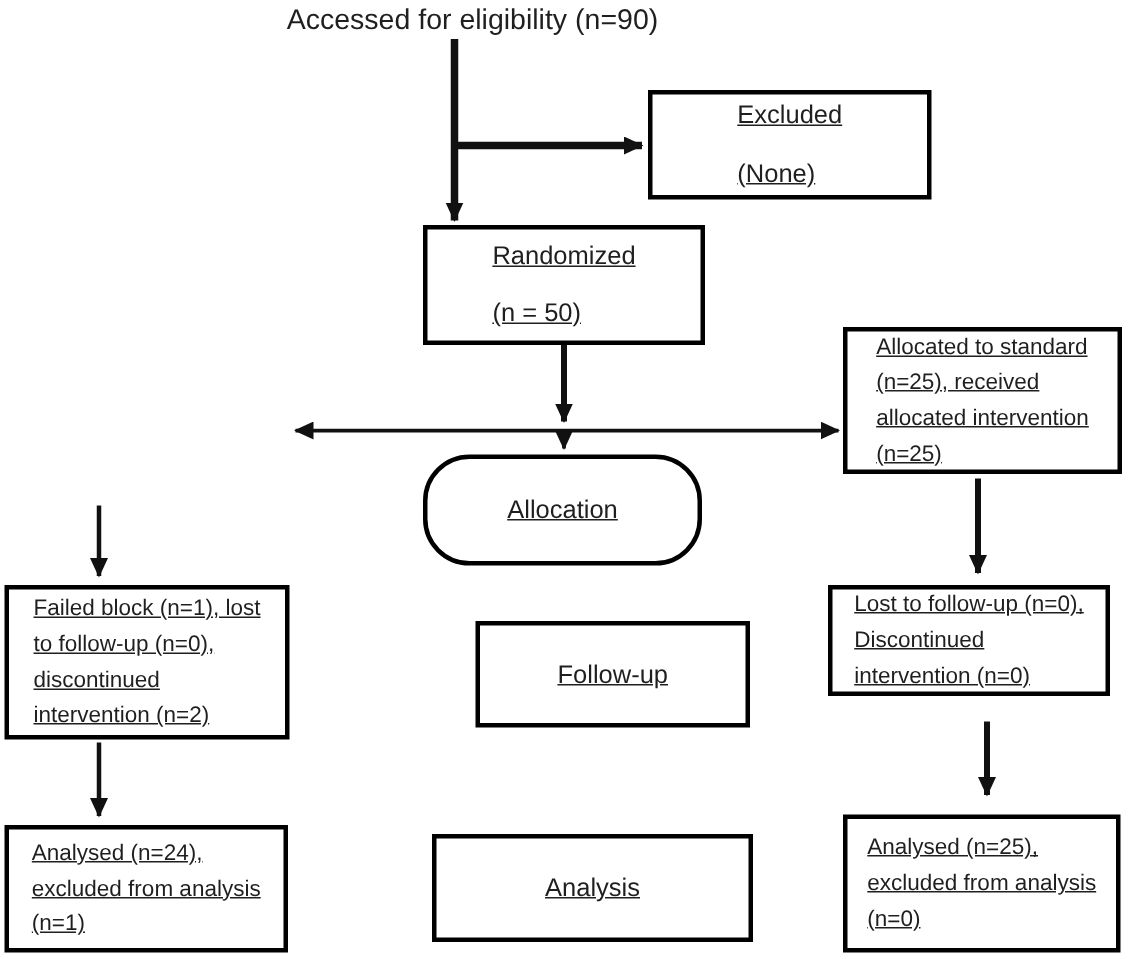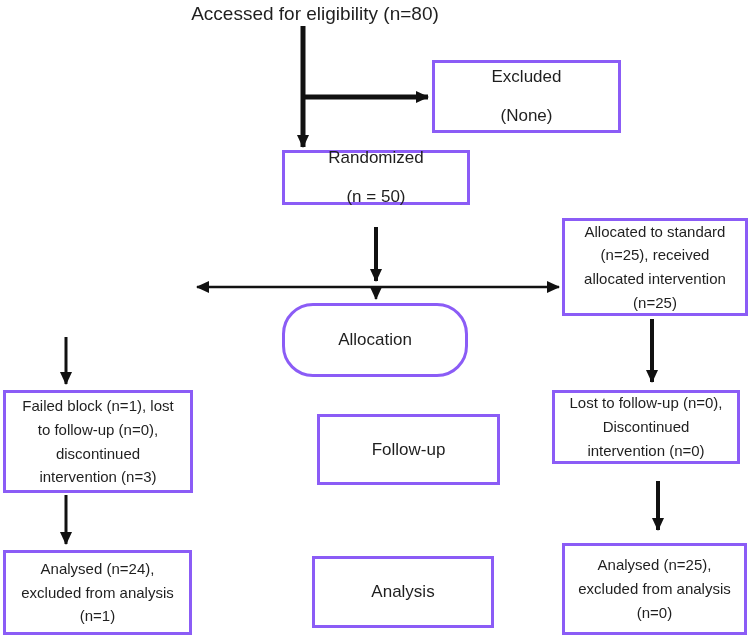--- a/index.html
+++ b/index.html
@@ -21,27 +21,28 @@
     white-space: pre-line;
   }
   .arrows {
     position: absolute;
     left: 0; top: 0;
     pointer-events: none;
   }
   .box {
     position: absolute;
     box-sizing: border-box;
-    border: 3px solid #8b5cf6;
+    border: 3px solid #000000;
     background: #ffffff;
     display: flex;
     align-items: center;
     justify-content: center;
-    text-align: center;
+    text-align: left;
     white-space: pre-line;
+    text-decoration: underline;
   }
   .side { font-size: 15px; line-height: 1.58; }
   .mid  { font-size: 17px; line-height: 1.4; }
   .wide { font-size: 17px; line-height: 2.25; }
 </style>
 </head>
 <body>
 
 <div class="canvas">
 
@@ -56,50 +57,50 @@
     <line x1="376" y1="227" x2="376" y2="281" stroke-width="4" marker-end="url(#ah)" stroke="#111111"></line>
     <line x1="376" y1="287" x2="197" y2="287" stroke-width="2.5" marker-end="url(#ah)" stroke="#111111"></line>
     <line x1="376" y1="287" x2="559" y2="287" stroke-width="2.5" marker-end="url(#ah)" stroke="#111111"></line>
     <line x1="376" y1="287" x2="376" y2="299" stroke-width="2.5" marker-end="url(#ah)" stroke="#111111"></line>
     <line x1="66" y1="337" x2="66" y2="384" stroke-width="3" marker-end="url(#ah)" stroke="#111111"></line>
     <line x1="66" y1="495" x2="66" y2="544" stroke-width="3" marker-end="url(#ah)" stroke="#111111"></line>
     <line x1="652" y1="319" x2="652" y2="382" stroke-width="4" marker-end="url(#ah)" stroke="#111111"></line>
     <line x1="658" y1="481" x2="658" y2="530" stroke-width="4" marker-end="url(#ah)" stroke="#111111"></line>
   </svg>
 
-  <div class="toplabel">Accessed for eligibility (n=80)</div>
+  <div class="toplabel">Accessed for eligibility (n=90)</div>
 
   <div class="box wide" style="left:432px; top:60px; width:189px; height:73px;">Excluded
 (None)</div>
 
-  <div class="box wide" style="left:282px; top:150px; width:188px; height:55px;">Randomized
+  <div class="box wide" style="left:282px; top:150px; width:188px; height:80px;">Randomized
 (n = 50)</div>
 
 
   <div class="box side" style="left:562px; top:218px; width:186px; height:98px;">Allocated to standard
 (n=25), received
 allocated intervention
 (n=25)</div>
 
   <div class="box mid" style="left:282px; top:303px; width:186px; height:74px;border-radius:31px;">Allocation</div>
 
   <div class="box side" style="left:3px; top:390px; width:190px; height:103px;">Failed block (n=1), lost
 to follow-up (n=0),
 discontinued
-intervention (n=3)</div>
+intervention (n=2)</div>
 
   <div class="box mid" style="left:287px; top:414px; width:183px; height:71px;margin-left:30px;">Follow-up</div>
 
   <div class="box side" style="left:552px; top:390px; width:188px; height:74px;">Lost to follow-up (n=0),
 Discontinued
 intervention (n=0)</div>
 
   <div class="box side" style="left:3px; top:550px; width:189px; height:85px;">Analysed (n=24),
 excluded from analysis
 (n=1)</div>
 
-  <div class="box mid" style="left:312px; top:556px; width:182px; height:72px;">Analysis</div>
+  <div class="box mid" style="left:288px; top:556px; width:214px; height:72px;">Analysis</div>
 
   <div class="box side" style="left:562px; top:543px; width:185px; height:92px;">Analysed (n=25),
 excluded from analysis
 (n=0)</div>
 
 </div>
 
 </body></html>

